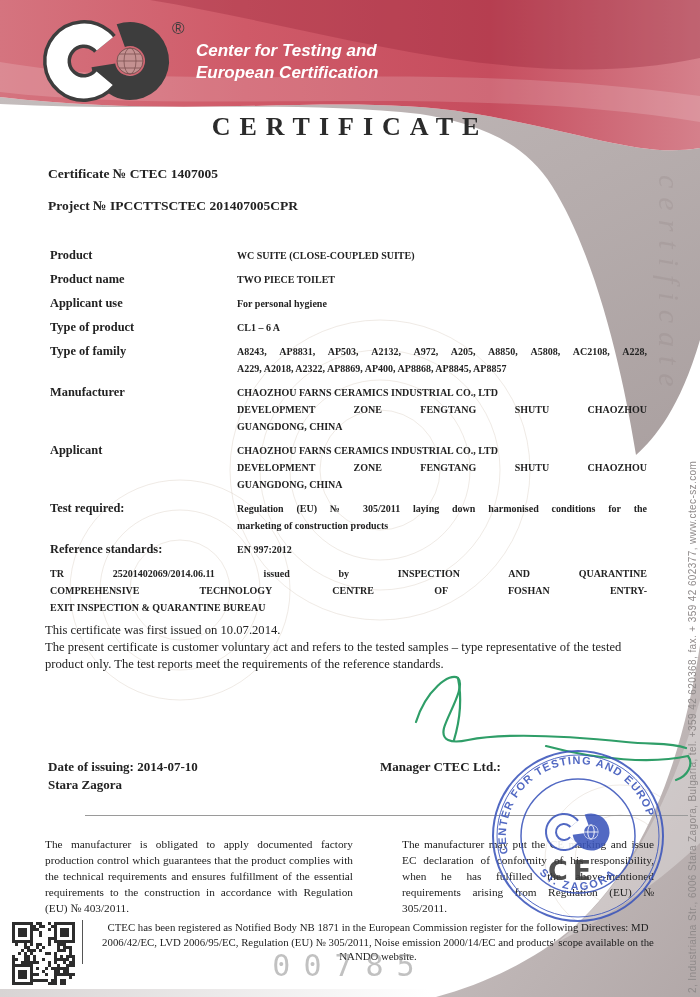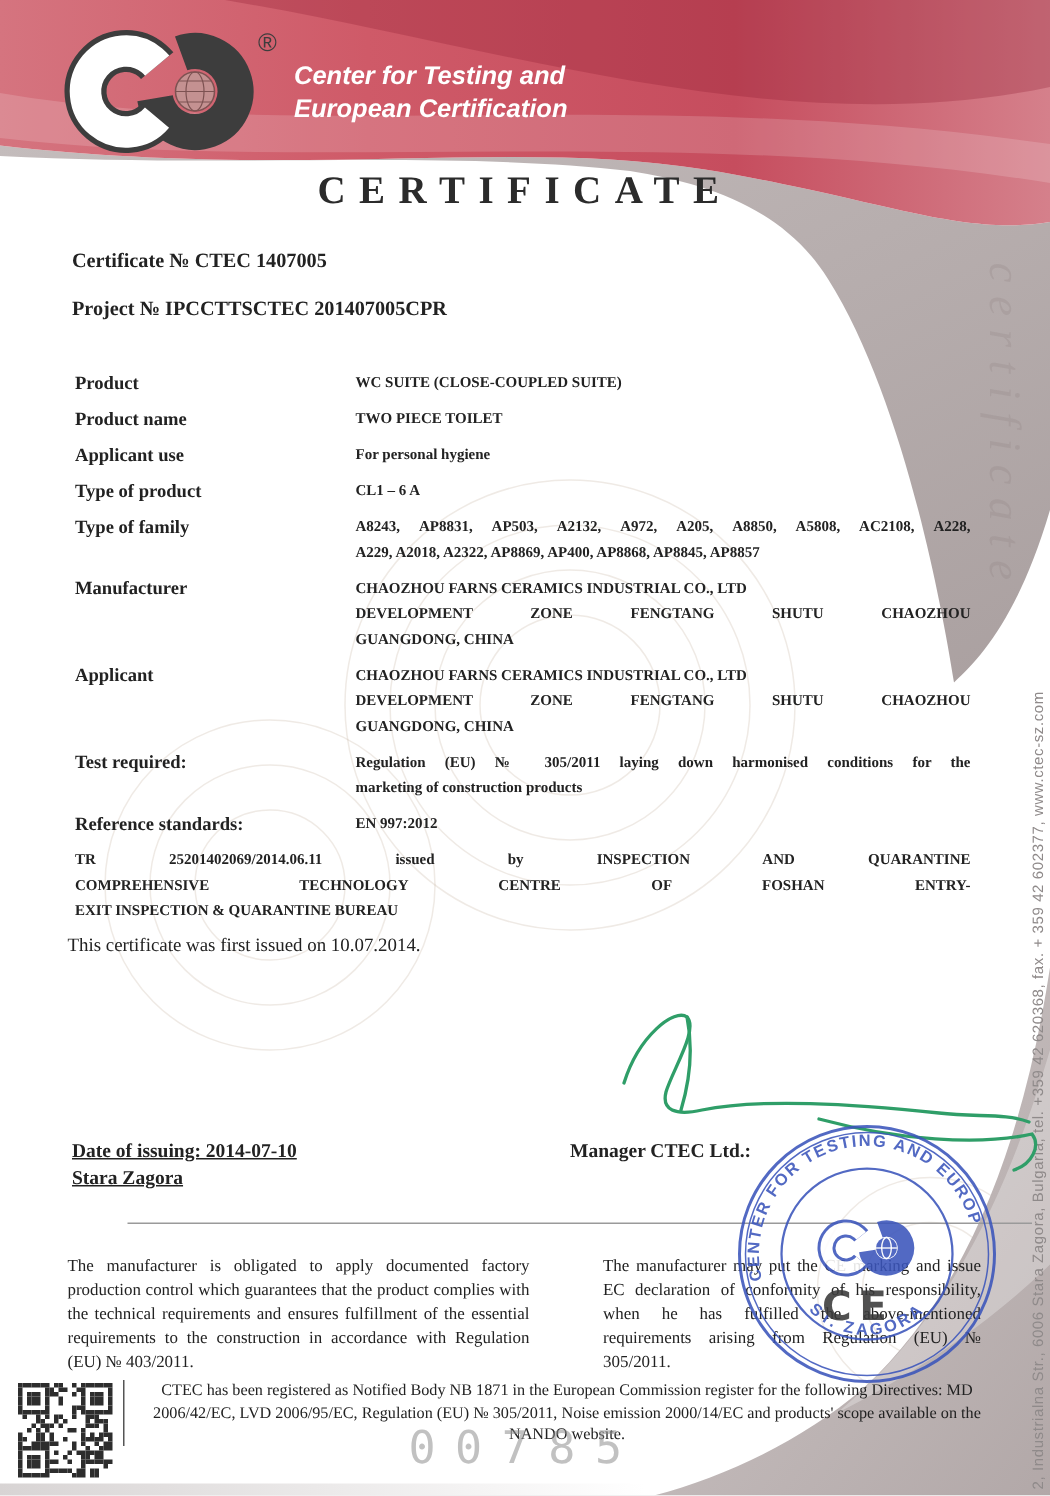--- a/index.html
+++ b/index.html
@@ -23,21 +23,21 @@
   .fields{position:absolute;left:50px;top:233px;width:597px;margin-top:14px;}
   .frow{display:flex;margin-bottom:7px;}
   .flabel{width:187px;flex:0 0 187px;font-weight:bold;font-size:12.4px;line-height:17px;}
   .fvalue{flex:1;font-weight:bold;font-size:10px;line-height:17px;}
   .jline{text-align:justify;text-align-last:justify;}
 
   
   .statement{position:absolute;left:45px;top:622px;width:612px;font-size:12.6px;line-height:17px;}
 
   
-  .dateblock{position:absolute;left:48px;top:758px;font-size:13px;font-weight:bold;line-height:18px;text-decoration:underline;}
+  .dateblock{position:absolute;left:48px;top:758px;font-size:13px;font-weight:bold;line-height:18px;}
   .mgrblock{position:absolute;left:380px;top:758px;width:300px;font-size:13px;font-weight:bold;line-height:18px;}
   .mgrname{margin-left:74px;}
   .rule{position:absolute;left:85px;top:815px;width:603px;border-top:1.4px solid #9a9a9a;}
 
   
   .fnleft{position:absolute;left:45px;top:836px;width:308px;font-size:11.3px;line-height:16px;text-align:justify;}
   .fnright{position:absolute;left:402px;top:836px;width:252px;font-size:11.3px;line-height:16px;text-align:justify;}
 
   
   .qr{position:absolute;left:12px;top:922px;width:66px;height:66px;}
@@ -202,20 +202,21 @@
         <div class="fvalue">
           <div class="jline">TR 25201402069/2014.06.11 issued by INSPECTION AND QUARANTINE</div>
           <div class="jline">COMPREHENSIVE TECHNOLOGY CENTRE OF FOSHAN ENTRY-</div>
           <div>EXIT INSPECTION &amp; QUARANTINE BUREAU</div>
         </div>
       </div>
     </div>
 
     <div class="statement">
       <div>This certificate was first issued on 10.07.2014.</div>
+      <div>The present certificate is customer voluntary act and refers to the tested samples – type representative of the tested product only. The test reports meet the requirements of the reference standards.</div>
     </div>
 
     <div class="dateblock">
       <div>Date of issuing: 2014-07-10</div>
       <div>Stara Zagora</div>
     </div>
     <div class="mgrblock">
       <div>Manager CTEC Ltd.:</div>
     </div>
 

